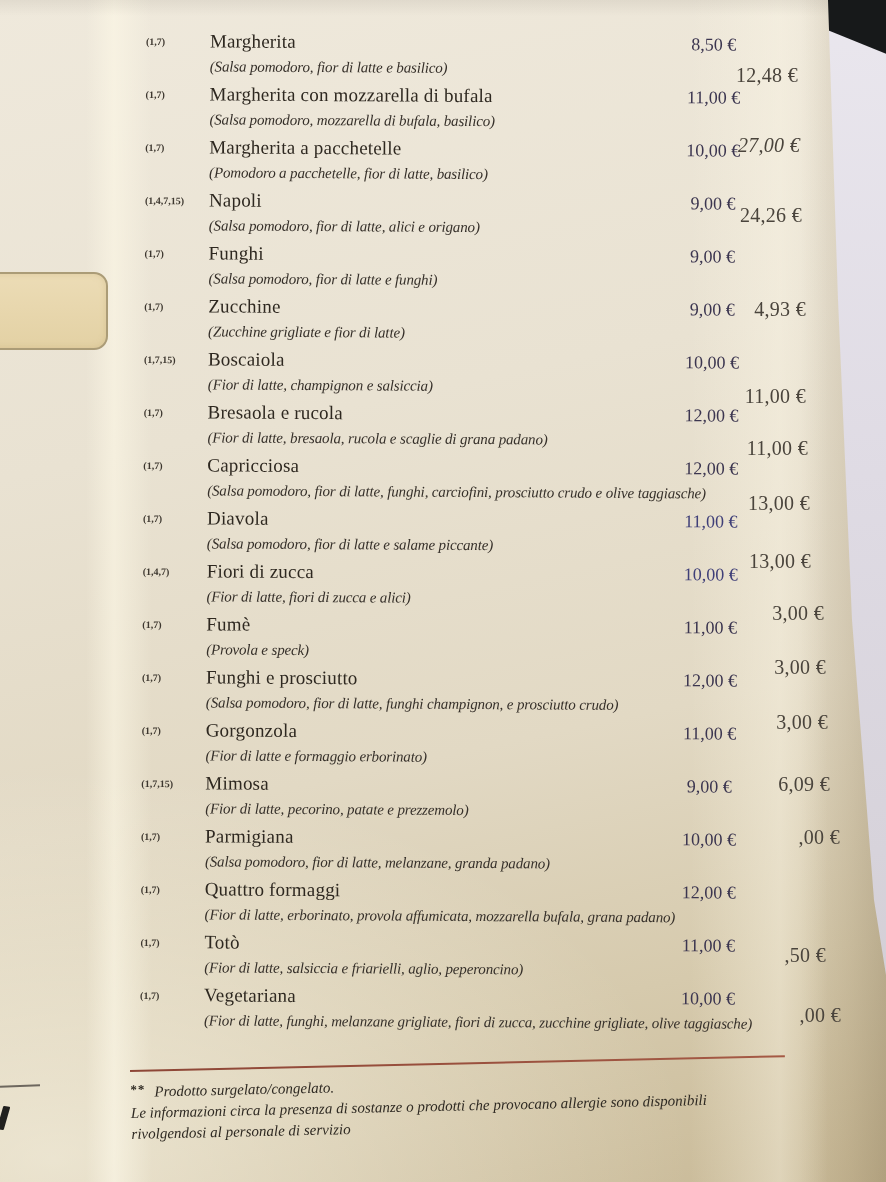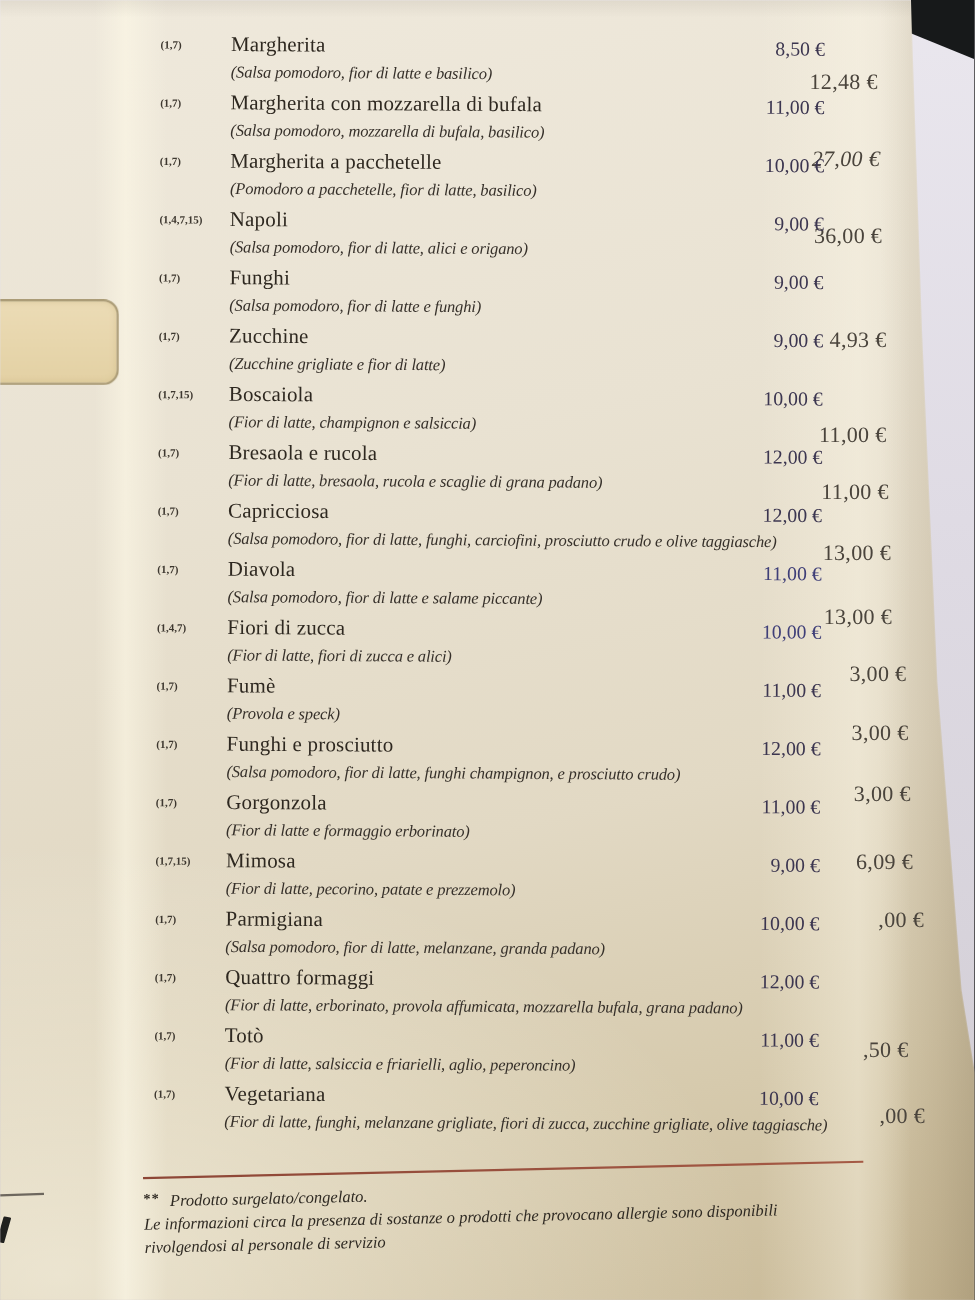--- a/index.html
+++ b/index.html
@@ -36,21 +36,21 @@
     background:linear-gradient(180deg,#ecdcb6,#e3d1a4);
     box-shadow:inset 0 0 6px rgba(190,165,110,.35);
   }
   .stub-line{position:absolute;left:0;top:1085px;width:40px;height:2px;background:#6d675e;transform:rotate(-2deg);}
   .stub-mark{position:absolute;left:0;top:1106px;width:7px;height:24px;background:#20201e;border-radius:1px;transform:rotate(10deg) skewX(-6deg);}
   
   .menu-list{position:absolute;left:146px;top:28px;width:648px;transform:rotate(.35deg);transform-origin:top left;}
   .row{display:grid;grid-template-columns:64px 1fr 116px;margin-bottom:4px;}
   .code{font-size:10px;line-height:26px;color:#3d372f;padding-top:1px;font-weight:bold;}
   .name{font-size:19px;line-height:26px;color:#2e2820;letter-spacing:.2px;}
-  .price{font-size:18px;line-height:27px;color:#3c3650;text-align:right;padding-right:44px;white-space:nowrap;}
+  .price{font-size:18px;line-height:27px;color:#3c3650;text-align:center;padding-right:44px;white-space:nowrap;}
   .price.tint{color:#3f3f78;}
   .desc{
     grid-column:2/4;font-style:italic;font-size:15px;line-height:22px;
     color:#36302a;letter-spacing:-.15px;max-width:584px;
   }
   
   .footer{position:absolute;left:130px;top:1070px;width:662px;transform:rotate(-1.3deg);transform-origin:left top;}
   .rule{width:655px;height:2px;background:linear-gradient(90deg,#8d4636,#a55a45);margin-bottom:7px;}
   .fnote1{font-style:italic;font-size:15px;line-height:22px;color:#2f2a23;}
   .stars{font-style:normal;font-weight:bold;font-size:13px;letter-spacing:1px;vertical-align:3px;margin-right:9px;color:#2f2a23;}
@@ -61,21 +61,21 @@
 
 <div class="photo">
   <div class="black-corner"></div>
 
   <div class="paper">
 
     <div class="price-box"></div>
     <div id="left-prices">
         <span class="left-price" style="top: 63px; right: 88px;">12,48 €</span>
         <span class="left-price" style="top: 133px; right: 86px; font-style: italic;">27,00 €</span>
-        <span class="left-price" style="top: 203px; right: 84px;">36,00 €</span>
+        <span class="left-price" style="top: 203px; right: 84px;">24,26 €</span>
         <span class="left-price" style="top: 297px; right: 80px;">4,93 €</span>
         <span class="left-price" style="top: 384px; right: 80px;">11,00 €</span>
         <span class="left-price" style="top: 436px; right: 78px;">11,00 €</span>
         <span class="left-price" style="top: 491px; right: 76px;">13,00 €</span>
         <span class="left-price" style="top: 549px; right: 75px;">13,00 €</span>
         <span class="left-price" style="top: 601px; right: 62px;">3,00 €</span>
         <span class="left-price" style="top: 655px; right: 60px;">3,00 €</span>
         <span class="left-price" style="top: 710px; right: 58px;">3,00 €</span>
         <span class="left-price" style="top: 772px; right: 56px;">6,09 €</span>
         <span class="left-price" style="top: 825px; right: 46px;">,00 €</span>

